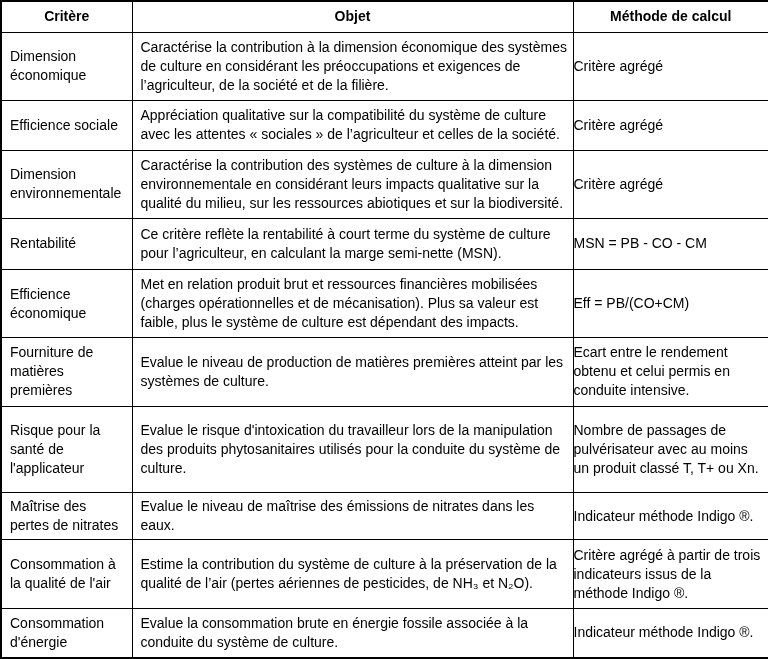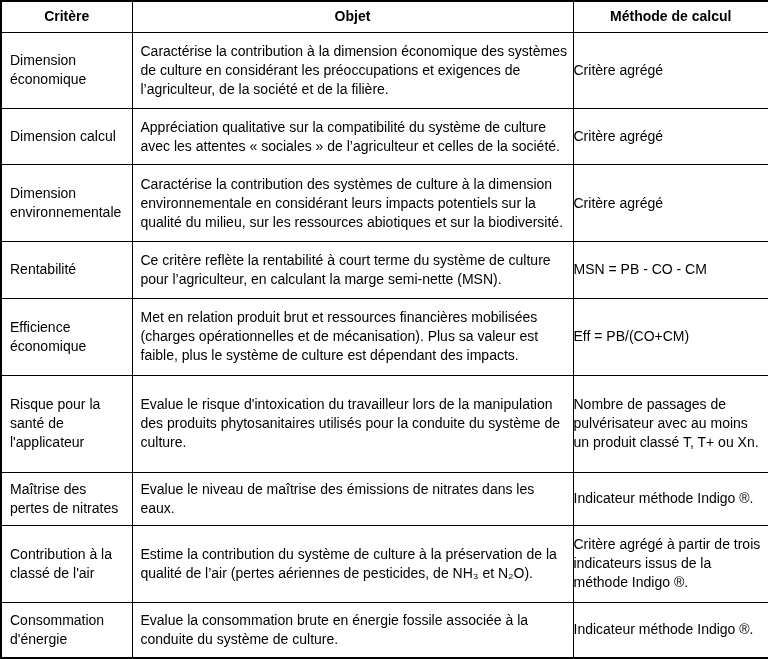--- a/index.html
+++ b/index.html
@@ -70,51 +70,56 @@
         <th>Méthode de calcul</th>
       </tr>
     </thead>
     <tbody>
       <tr class="r0">
         <td class="c1">Dimension économique</td>
         <td class="c2">Caractérise la contribution à la dimension économique des systèmes de culture en considérant les préoccupations et exigences de l’agriculteur, de la société et de la filière.</td>
         <td class="c3">Critère agrégé</td>
       </tr>
       <tr class="r1">
-        <td class="c1">Dimension calcul</td>
+        <td class="c1">Efficience sociale</td>
         <td class="c2">Appréciation qualitative sur la compatibilité du système de culture avec les attentes « sociales » de l’agriculteur et celles de la société.</td>
         <td class="c3">Critère agrégé</td>
       </tr>
       <tr class="r2">
         <td class="c1">Dimension environnementale</td>
-        <td class="c2">Caractérise la contribution des systèmes de culture à la dimension environnementale en considérant leurs impacts potentiels sur la qualité du milieu, sur les ressources abiotiques et sur la biodiversité.</td>
+        <td class="c2">Caractérise la contribution des systèmes de culture à la dimension environnementale en considérant leurs impacts qualitative sur la qualité du milieu, sur les ressources abiotiques et sur la biodiversité.</td>
         <td class="c3">Critère agrégé</td>
       </tr>
       <tr class="r3">
         <td class="c1">Rentabilité</td>
         <td class="c2">Ce critère reflète la rentabilité à court terme du système de culture pour l’agriculteur, en calculant la marge semi-nette (MSN).</td>
         <td class="c3">MSN = PB - CO - CM</td>
       </tr>
       <tr class="r4">
         <td class="c1">Efficience économique</td>
         <td class="c2">Met en relation produit brut et ressources financières mobilisées (charges opérationnelles et de mécanisation). Plus sa valeur est faible, plus le système de culture est dépendant des impacts.</td>
         <td class="c3">Eff = PB/(CO+CM)</td>
       </tr>
+      <tr class="r5">
+        <td class="c1">Fourniture de matières premières</td>
+        <td class="c2">Evalue le niveau de production de matières premières atteint par les systèmes de culture.</td>
+        <td class="c3">Ecart entre le rendement obtenu et celui permis en conduite intensive.</td>
+      </tr>
       <tr class="r6">
         <td class="c1">Risque pour la santé de l'applicateur</td>
         <td class="c2">Evalue le risque d'intoxication du travailleur lors de la manipulation des produits phytosanitaires utilisés pour la conduite du système de culture.</td>
         <td class="c3">Nombre de passages de pulvérisateur avec au moins un produit classé T, T+ ou Xn.</td>
       </tr>
       <tr class="r7">
         <td class="c1">Maîtrise des pertes de nitrates</td>
         <td class="c2">Evalue le niveau de maîtrise des émissions de nitrates dans les eaux.</td>
         <td class="c3">Indicateur méthode Indigo ®.</td>
       </tr>
       <tr class="r9">
-        <td class="c1">Contribution à la classé de l'air</td>
+        <td class="c1">Consommation à la qualité de l'air</td>
         <td class="c2">Estime la contribution du système de culture à la préservation de la qualité de l’air (pertes aériennes de pesticides, de NH₃ et N₂O).</td>
         <td class="c3">Critère agrégé à partir de trois indicateurs issus de la méthode Indigo ®.</td>
       </tr>
       <tr class="r10">
         <td class="c1">Consommation d'énergie</td>
         <td class="c2">Evalue la consommation brute en énergie fossile associée à la conduite du système de culture.</td>
         <td class="c3">Indicateur méthode Indigo ®.</td>
       </tr>
     </tbody>
   </table>

